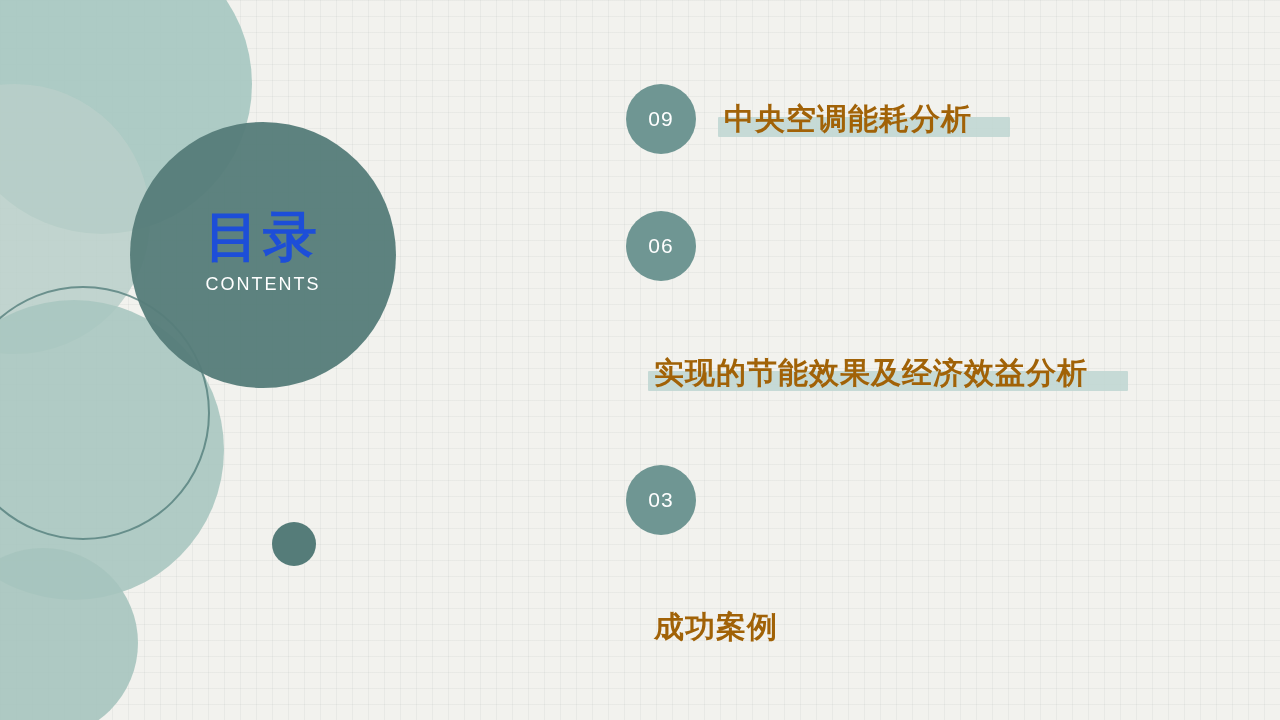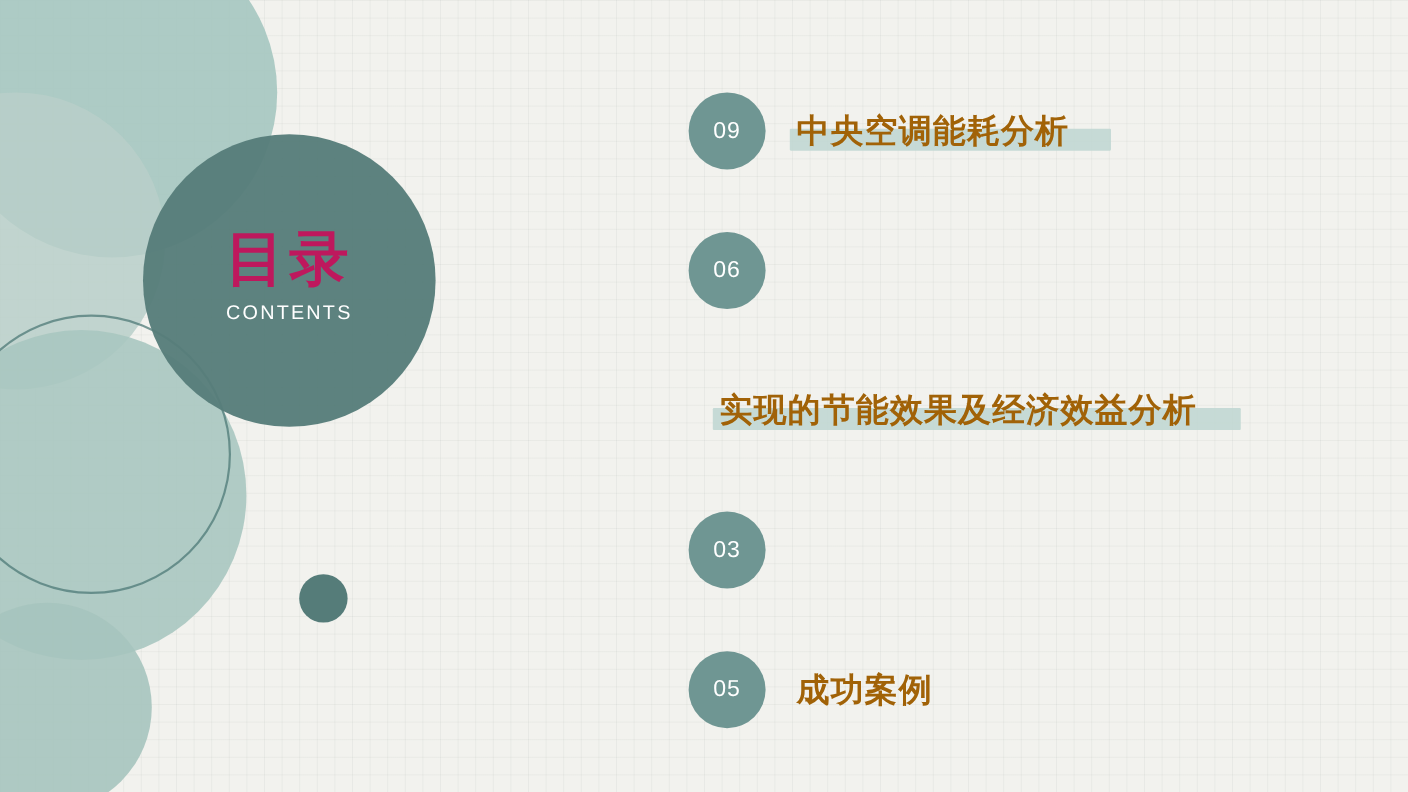--- a/index.html
+++ b/index.html
@@ -88,21 +88,21 @@
     top: 205px;
     width: 266px;
     text-align: center;
     color: #ffffff;
   }
   .contents-title {
     font-size: 54px;
     font-weight: bold;
     letter-spacing: 4px;
     line-height: 62px;
-    color: #be185d;
+    color: #1d4ed8;
   }
   .contents-sub {
     font-size: 18px;
     letter-spacing: 2px;
     line-height: 30px;
     color: #ffffff;
     margin-top: 2px;
   }
 
   
@@ -197,21 +197,20 @@
         <div class="highlight-bar" style="width:480px"></div>
         <div class="item-label">实现的节能效果及经济效益分析</div>
       </div>
     </div>
 
     <div class="agenda-item">
       <div class="num-badge">03</div>
     </div>
 
     <div class="agenda-item">
-      <div class="num-badge">05</div>
       <div class="item-text-wrap">
         <div class="highlight-bar" style="width:0px"></div>
         <div class="item-label">成功案例</div>
       </div>
     </div>
 
   </div>
 </div>
 
 </body></html>

